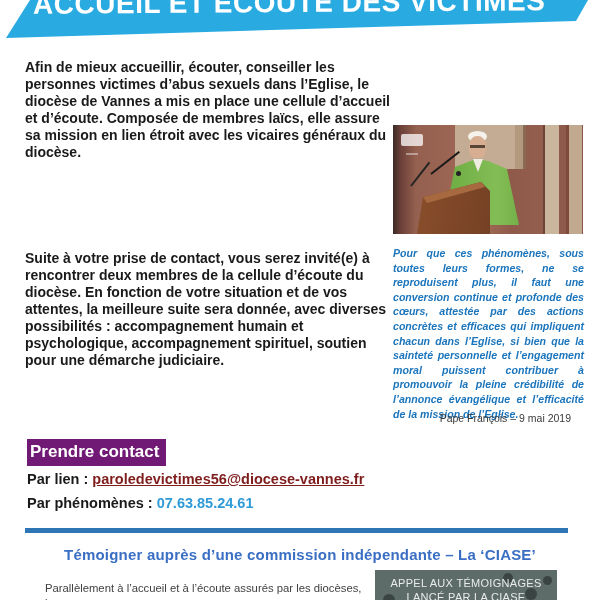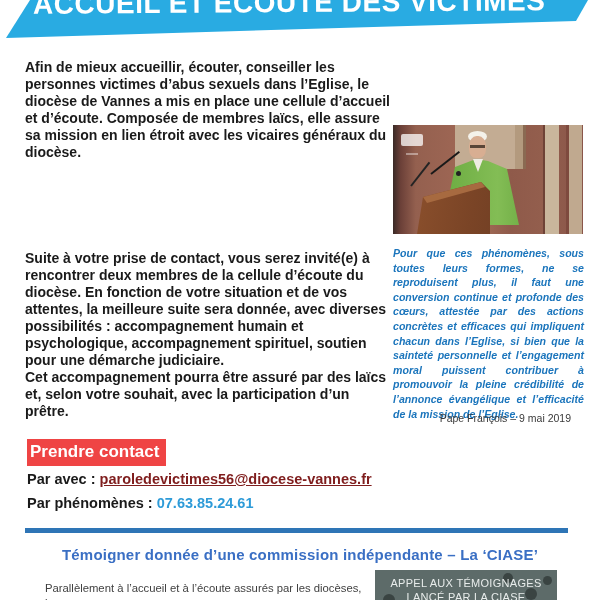--- a/index.html
+++ b/index.html
@@ -54,21 +54,21 @@
   .photo .tv-logo{position:absolute;left:8px;top:9px;width:22px;height:12px;
     background:rgba(255,255,255,.75);border-radius:2px;box-shadow:0 14px 0 -5px rgba(255,255,255,.4);}
   
   .quote{position:absolute;left:393px;top:246px;width:191px;
     color:#1B75BC;font-size:10.6px;font-weight:bold;font-style:italic;
     line-height:14.6px;text-align:justify;}
   .attribution{position:absolute;left:393px;top:411px;width:178px;
     color:#3a3a3a;font-size:10.5px;line-height:15px;text-align:right;}
   
   .contact-heading{position:absolute;left:27px;top:439px;display:inline-block;
-    background:#ef4444;color:#ffffff;font-size:17px;font-weight:bold;padding:3px 7px 4px 3px;}
+    background:#701a75;color:#ffffff;font-size:17px;font-weight:bold;padding:3px 7px 4px 3px;}
   .contact-line{position:absolute;left:27px;font-size:14.5px;font-weight:bold;color:#1a1a1a;}
   .contact-line.mail{top:471px;}
   .contact-line.phone{top:495px;}
   .mail-link{color:#7f1d1d;text-decoration:underline;cursor:pointer;}
   .phone-number{color:#2e9bd8;}
   
   .rule{position:absolute;left:25px;top:528px;width:543px;height:5px;background:#2E75B6;}
   .section2-heading{position:absolute;left:0;top:546px;width:600px;text-align:center;
     color:#3a6fc4;font-size:15px;font-weight:bold;letter-spacing:.2px;}
   .section2-paragraph{position:absolute;left:45px;top:581px;width:320px;
@@ -86,21 +86,20 @@
 </head>
 <body>
 
 <div class="banner">
   <div class="banner-title">ACCUEIL ET ÉCOUTE DES VICTIMES</div>
 </div>
 
 <div class="intro p1">Afin de mieux accueillir, écouter, conseiller les personnes victimes d’abus sexuels dans l’Eglise, le diocèse de Vannes a mis en place une cellule d’accueil et d’écoute. Composée de membres laïcs, elle assure sa mission en lien étroit avec les vicaires généraux du diocèse.</div>
 <div class="intro p2">
   <span>Suite à votre prise de contact, vous serez invité(e) à rencontrer deux membres de la cellule d’écoute du diocèse. En fonction de votre situation et de vos attentes, la meilleure suite sera donnée, avec diverses possibilités : accompagnement humain et psychologique, accompagnement spirituel, soutien pour une démarche judiciaire.</span>
-  <span>Cet accompagnement pourra être assuré par des laïcs et, selon votre souhait, avec la participation d’un prêtre.</span>
 </div>
 
 <div class="photo">
   <div class="panel"></div>
   <div class="stripe1"></div>
   <div class="stripe2"></div>
   <div class="zucchetto"></div>
   <div class="head"></div>
   <div class="glasses"></div>
   <div class="chasuble"></div>
@@ -113,28 +112,28 @@
   <div class="tv-logo"></div>
 </div>
 
 <div class="quote">Pour que ces phénomènes, sous toutes leurs formes, ne se reproduisent plus, il faut une conversion continue et profonde des cœurs, attestée par des actions concrètes et efficaces qui impliquent chacun dans l’Eglise, si bien que la sainteté personnelle et l’engagement moral puissent contribuer à promouvoir la pleine crédibilité de l’annonce évangélique et l’efficacité de la mission de l’Eglise.</div>
 <div class="attribution">
   <div>Pape François – 9 mai 2019</div>
 </div>
 
 <div class="contact-heading">Prendre contact</div>
 <div class="contact-line mail">
-  <span>Par avec : </span><span class="mail-link">paroledevictimes56@diocese-vannes.fr</span>
+  <span>Par lien : </span><span class="mail-link">paroledevictimes56@diocese-vannes.fr</span>
 </div>
 <div class="contact-line phone">
   <span>Par phénomènes : </span><span class="phone-number">07.63.85.24.61</span>
 </div>
 
 <div class="rule"></div>
-<div class="section2-heading">Témoigner donnée d’une commission indépendante – La ‘CIASE’</div>
+<div class="section2-heading">Témoigner auprès d’une commission indépendante – La ‘CIASE’</div>
 <div class="section2-paragraph">Parallèlement à l’accueil et à l’écoute assurés par les diocèses, la</div>
 <div class="thumb">
   <div class="blob b1"></div>
   <div class="blob b2"></div>
   <div class="blob b3"></div>
   <div class="blob b4"></div>
   <div class="thumb-text">
     <div>APPEL AUX TÉMOIGNAGES</div>
     <div>LANCÉ PAR LA CIASE</div>
   </div>

